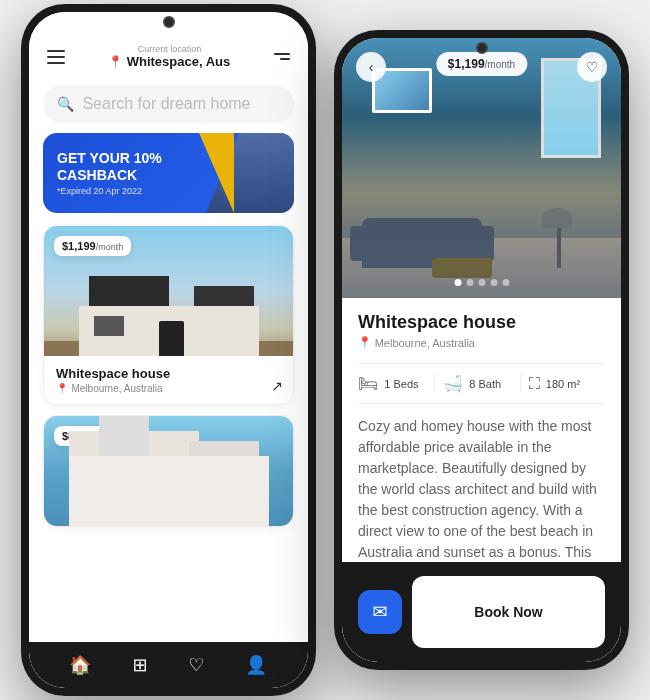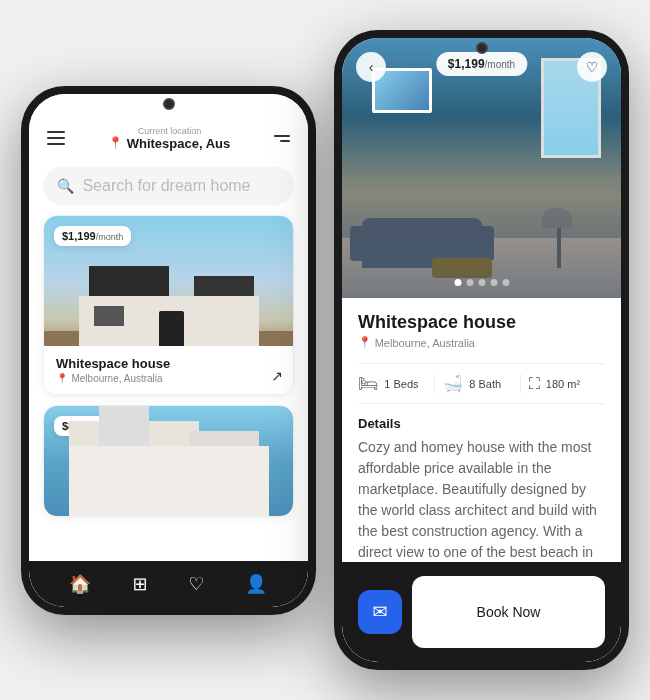--- a/index.html
+++ b/index.html
@@ -19,21 +19,21 @@
     .phone {
       background: #1a1a1a;
       border-radius: 44px;
       position: relative;
       box-shadow: 0 20px 60px rgba(0,0,0,0.4);
       overflow: hidden;
     }
 
     .phone-left {
       width: 295px;
-      height: 529px;
+      height: 692px;
     }
 
     .phone-right {
       width: 295px;
       height: 640px;
     }
 
     
     .notch {
       width: 12px;
@@ -508,21 +508,21 @@
       cursor: pointer;
       flex-shrink: 0;
     }
     .book-btn {
       flex: 1;
       background: #fff;
       color: #1a1a1a;
       border-radius: 12px;
       padding: 28px;
       font-size: 14px;
-      font-weight: 400;
+      font-weight: 700;
       text-align: center;
       cursor: pointer;
     }
 
     
     .sky-bg {
       background: linear-gradient(180deg, #87ceeb 0%, #b8d4e8 50%, #c8c8b0 80%, #a89070 100%);
     }
     .sky-bg-2 {
       background: linear-gradient(180deg, #87ceeb 0%, #5ba3c9 50%, #4a90b8 100%);
@@ -654,20 +654,28 @@
         <span></span>
           <span></span>
       </div>
     </div>
 
     <div class="search-bar">
       <span class="search-icon">🔍</span>
       <span class="search-placeholder">Search for dream home</span>
     </div>
 
+    <div class="cashback-banner">
+      <div class="cashback-text">
+        <div class="cashback-title">GET YOUR 10%<br>CASHBACK</div>
+        <div class="cashback-sub">*Expired 20 Apr 2022</div>
+      </div>
+      <div class="yellow-triangle"></div>
+      <div class="cashback-building-img"></div>
+    </div>
 
     <div class="property-card">
       <div class="property-img sky-bg" style="height:130px; position:relative;">
         <div class="price-badge">
           <span>$1,199</span><span class="price-per">/month</span>
         </div>
         <div class="house-container">
           <div class="ground-bar"></div>
           <div class="modern-house">
             <div class="mh-base">
@@ -761,21 +769,20 @@
           <span class="feature-icon">🛁</span>
           <span>8 Bath</span>
         </div>
         <div class="feature-item">
           <span class="feature-icon">⛶</span>
           <span>180 m²</span>
         </div>
       </div>
 
       <div class="details-section">
-        <div class="details-label">Details</div>
         <div class="details-text">Cozy and homey house with the most affordable price available in the marketplace. Beautifully designed by the world class architect and build with the best construction agency. With a direct view to one of the best beach in Australia and sunset as a bonus. This</div>
       </div>
     </div>
 
     <div class="right-bottom">
       <div class="message-btn">✉</div>
       <div class="book-btn">Book Now</div>
     </div>
 
   </div>

